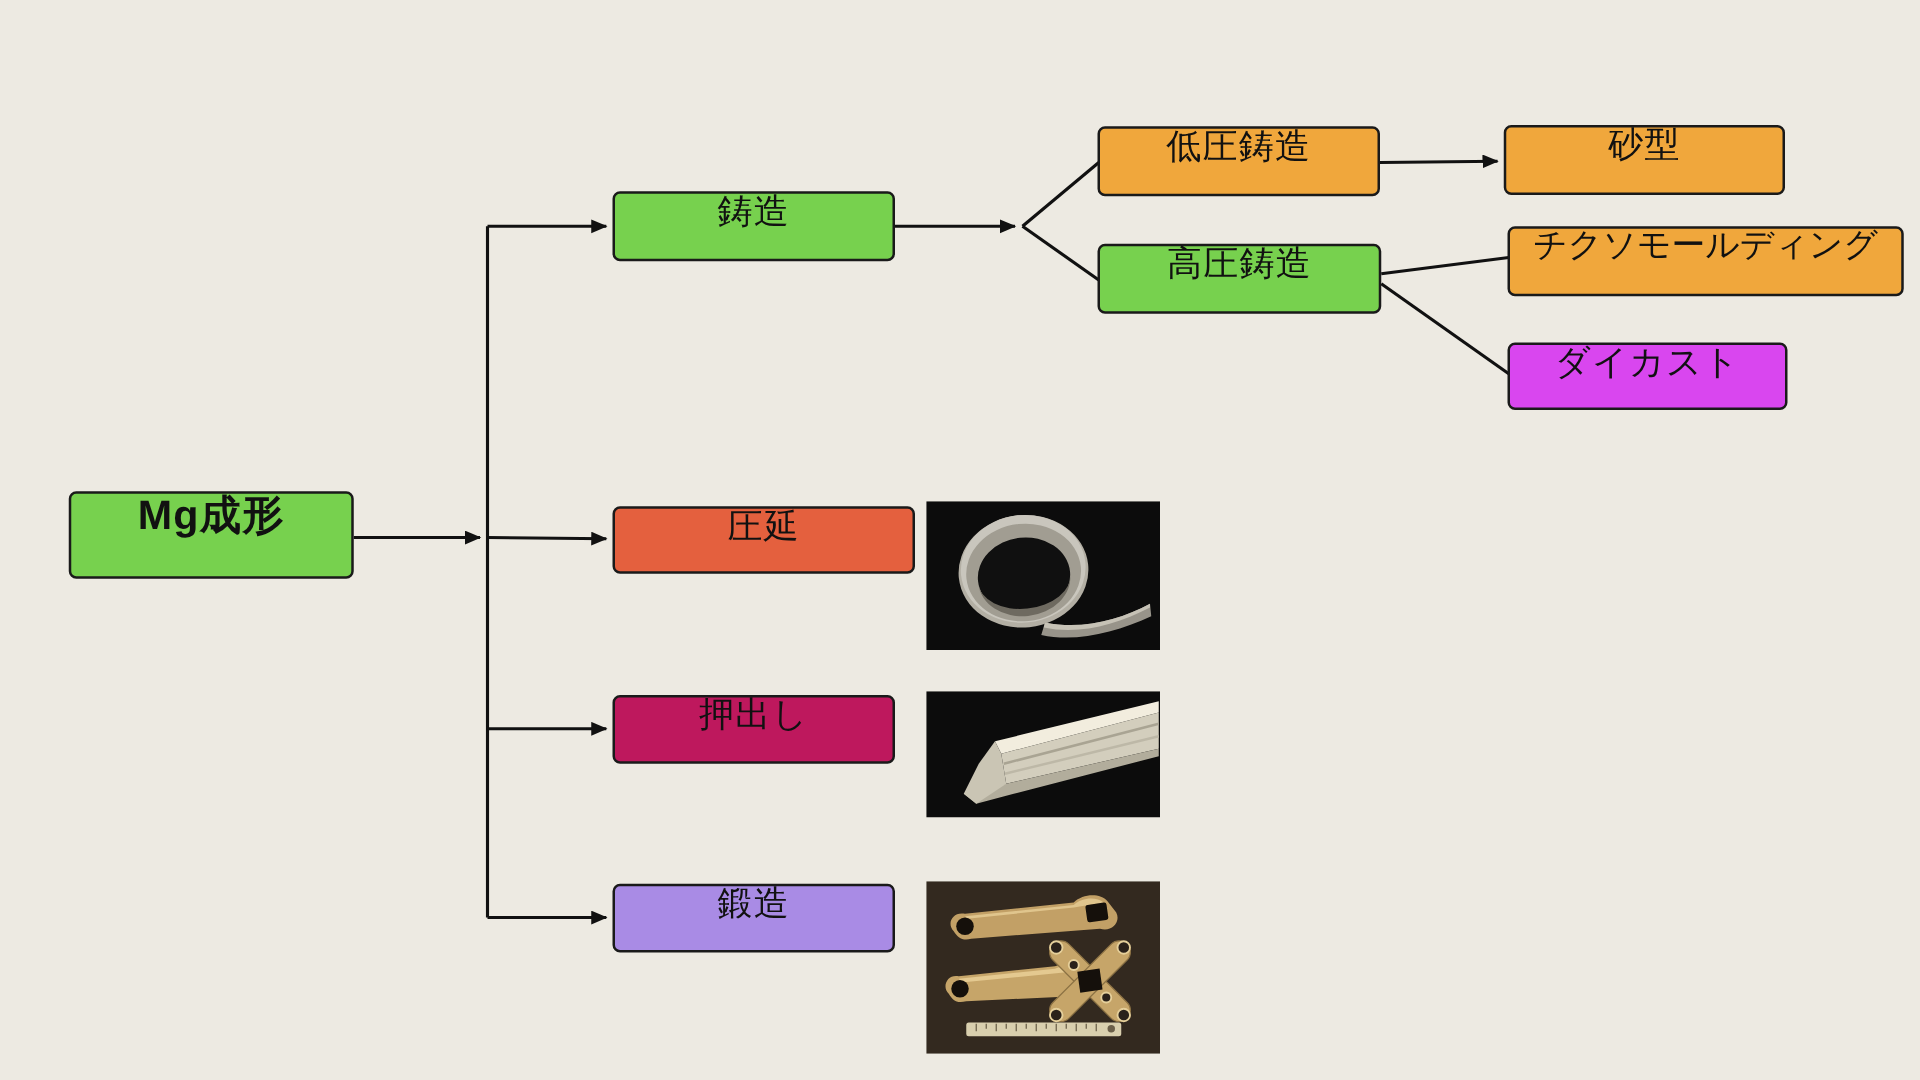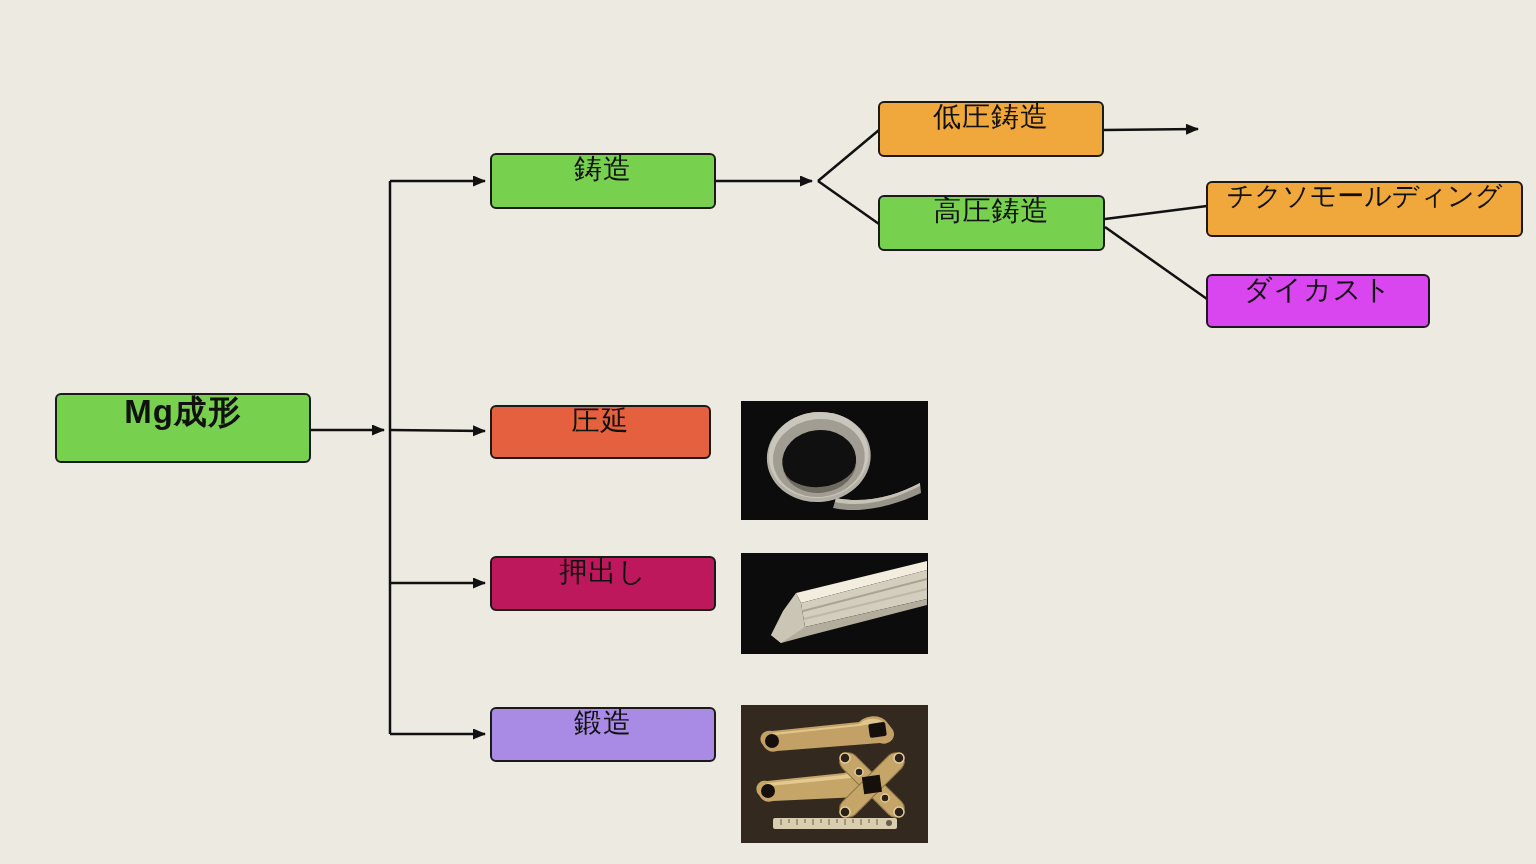--- a/index.html
+++ b/index.html
@@ -7,28 +7,28 @@
   .canvas{position:relative;width:1536px;height:864px;overflow:hidden;background:#EDEAE2;}
 
   
   .node{
     position:absolute;
     display:flex;align-items:flex-start;justify-content:center;
     border:2.5px solid #1A1A1A;border-radius:6px;
     color:#111;font-size:28px;letter-spacing:1px;
     box-sizing:border-box;line-height:1;
   }
-  .n-root      {left:55px;  top:393px; width:256px; height:70px; font-size:33px; font-weight:bold;}
+  .n-root      {left:55px;  top:393px; width:228px; height:70px; font-size:33px; font-weight:bold;}
   .n-casting   {left:490px; top:153px; width:226px; height:56px;}
   .n-lowp      {left:878px; top:101px; width:226px; height:56px;}
   .n-sand      {left:1203px;top:100px; width:225px; height:56px;}
   .n-highp     {left:878px; top:195px; width:227px; height:56px;}
   .n-thixo     {left:1206px;top:181px; width:317px; height:56px; font-size:27px; letter-spacing:0;}
   .n-die       {left:1206px;top:274px; width:224px; height:54px;}
-  .n-rolling   {left:490px; top:405px; width:221px; height:54px;}
+  .n-rolling   {left:490px; top:405px; width:242px; height:54px;}
   .n-extrusion {left:490px; top:556px; width:226px; height:55px;}
   .n-forging   {left:490px; top:707px; width:226px; height:55px;}
 
   
   .wires{position:absolute;left:0;top:0;width:1536px;height:864px;pointer-events:none;}
 
   
   .photo{position:absolute;display:block;}
   .p-rolling  {left:741px; top:401px; width:187px; height:119px;}
   .p-extrusion{left:741px; top:553px; width:187px; height:101px;}
@@ -72,20 +72,23 @@
   </div>
 
   <div class="node n-casting" style="background: rgb(119, 209, 78);">
     <span>鋳造</span>
   </div>
 
   <div class="node n-lowp" style="background: rgb(240, 167, 60);">
     <span>低圧鋳造</span>
   </div>
 
+  <div class="node n-sand" style="background: rgb(240, 167, 60);">
+    <span>砂型</span>
+  </div>
 
   <div class="node n-highp" style="background: rgb(119, 209, 78);">
     <span>高圧鋳造</span>
   </div>
 
   <div class="node n-thixo" style="background: rgb(240, 167, 60);">
     <span>チクソモールディング</span>
   </div>
 
   <div class="node n-die" style="background: #d946ef;">

